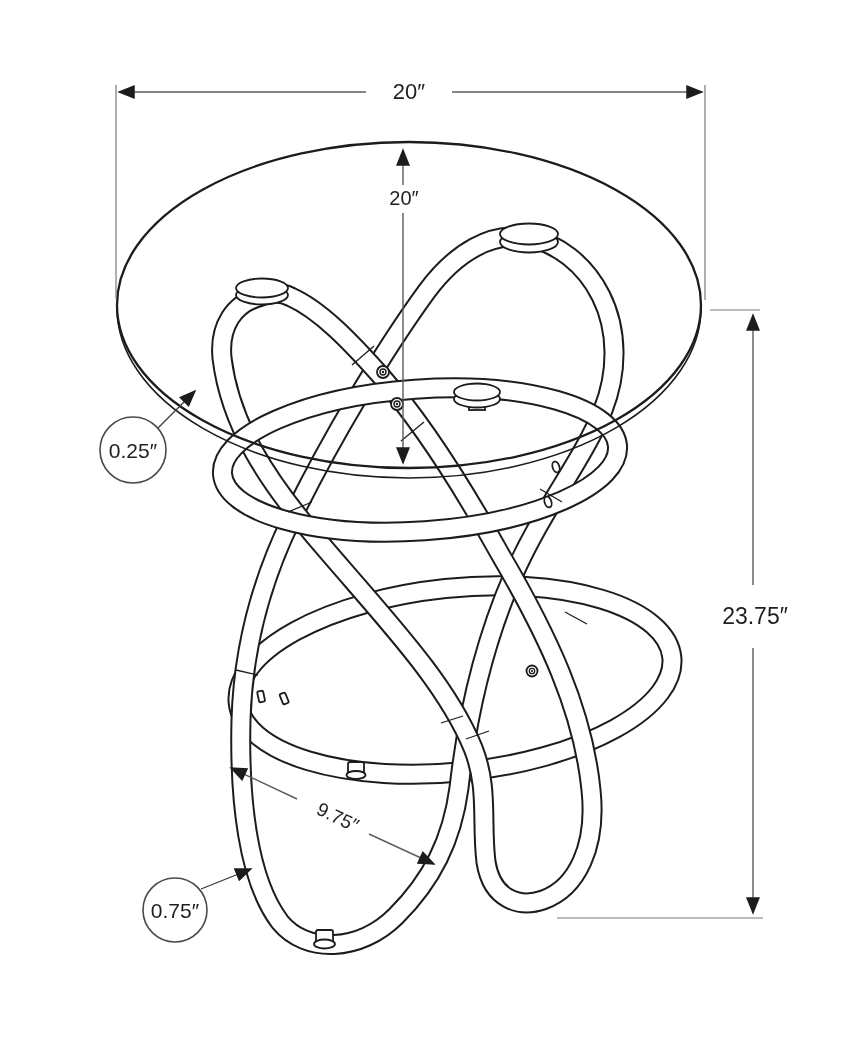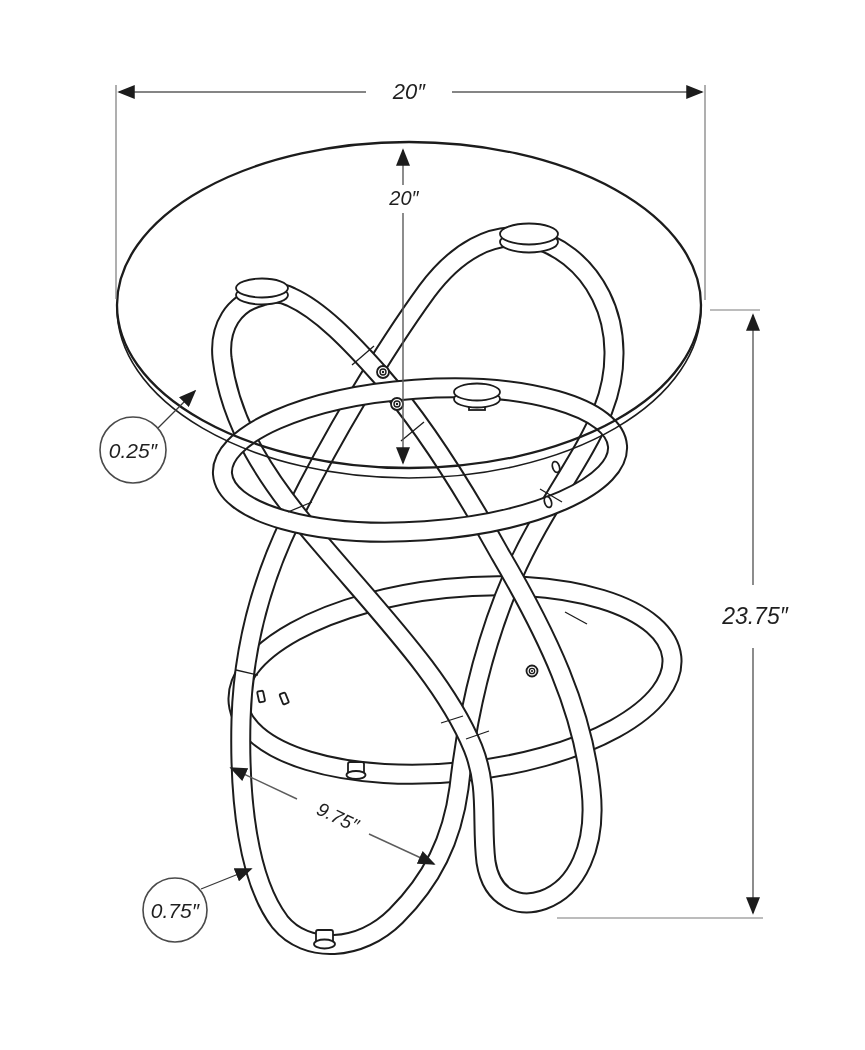--- a/index.html
+++ b/index.html
@@ -1,17 +1,17 @@
 <!DOCTYPE html>
 <html><head>
 <meta charset="utf-8">
 <style>
   html,body{margin:0;padding:0;background:#ffffff;}
   .stage{position:relative;width:865px;height:1050px;background:#ffffff;overflow:hidden;
-         font-family:"Liberation Sans", sans-serif;font-style:italic;}
+         font-family:"Liberation Sans", sans-serif;}
   svg{display:block;}
   .tO{fill:none;stroke:#1c1c1c;stroke-width:21;stroke-linecap:round;stroke-linejoin:round;}
   .tI{fill:none;stroke:#ffffff;stroke-width:17;stroke-linecap:round;stroke-linejoin:round;}
   .glass{fill:none;stroke:#1c1c1c;stroke-width:2.3;}
   .glass2{fill:none;stroke:#1c1c1c;stroke-width:1.6;}
   .dim{stroke:#5c5c5c;stroke-width:1.4;fill:none;}
   .ext{stroke:#7a7a7a;stroke-width:1.2;fill:none;}
   .lead{stroke:#3a3a3a;stroke-width:1.3;fill:none;}
   .lbl{fill:#1f1f1f;font-family:"Liberation Sans",sans-serif;}
   .co{fill:#ffffff;stroke:#4a4a4a;stroke-width:1.6;}

